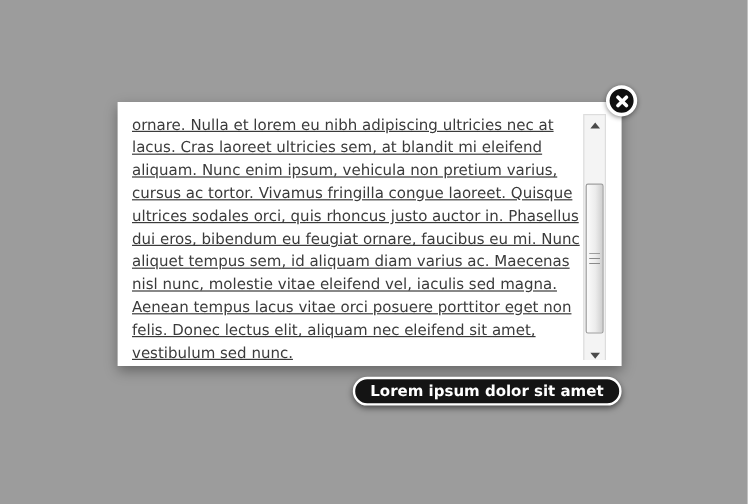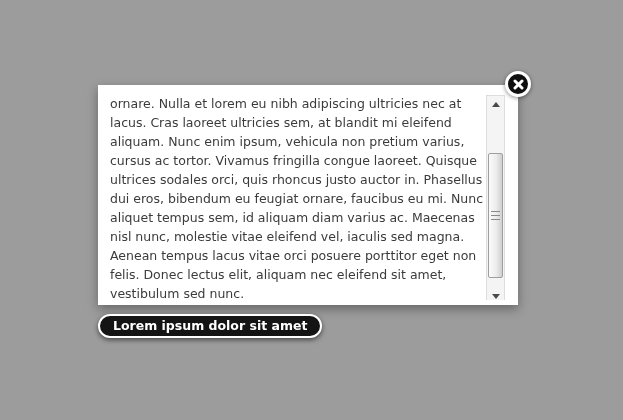--- a/index.html
+++ b/index.html
@@ -35,20 +35,21 @@
   }
 
   .text-content {
     position: absolute;
     left: 6px;
     top: 4px;
     width: 376px;
     font-size: 12.5px;
     line-height: 19px;
     color: #3b3b3b;
+    text-decoration: underline;
   }
 
   
   .scrollbar {
     position: absolute;
     top: 5px;
     right: 7px;
     width: 19px;
     height: 210px;
     background: #f4f4f4;
@@ -119,21 +120,21 @@
   }
   .close-button svg { display: block; }
 
   
   .button-row {
     position: absolute;
     left: 98px;
     top: 314px;
     width: 420px;
     display: flex;
-    justify-content: flex-start;
+    justify-content: flex-end;
   }
   .action-button {
     height: 24px;
     padding: 0 13px;
     background: #141414;
     color: #ffffff;
     border: 2px solid #ffffff;
     border-radius: 13px;
     box-shadow: 0 2px 5px rgba(0,0,0,0.55);
     font-family: "DejaVu Sans", sans-serif;

